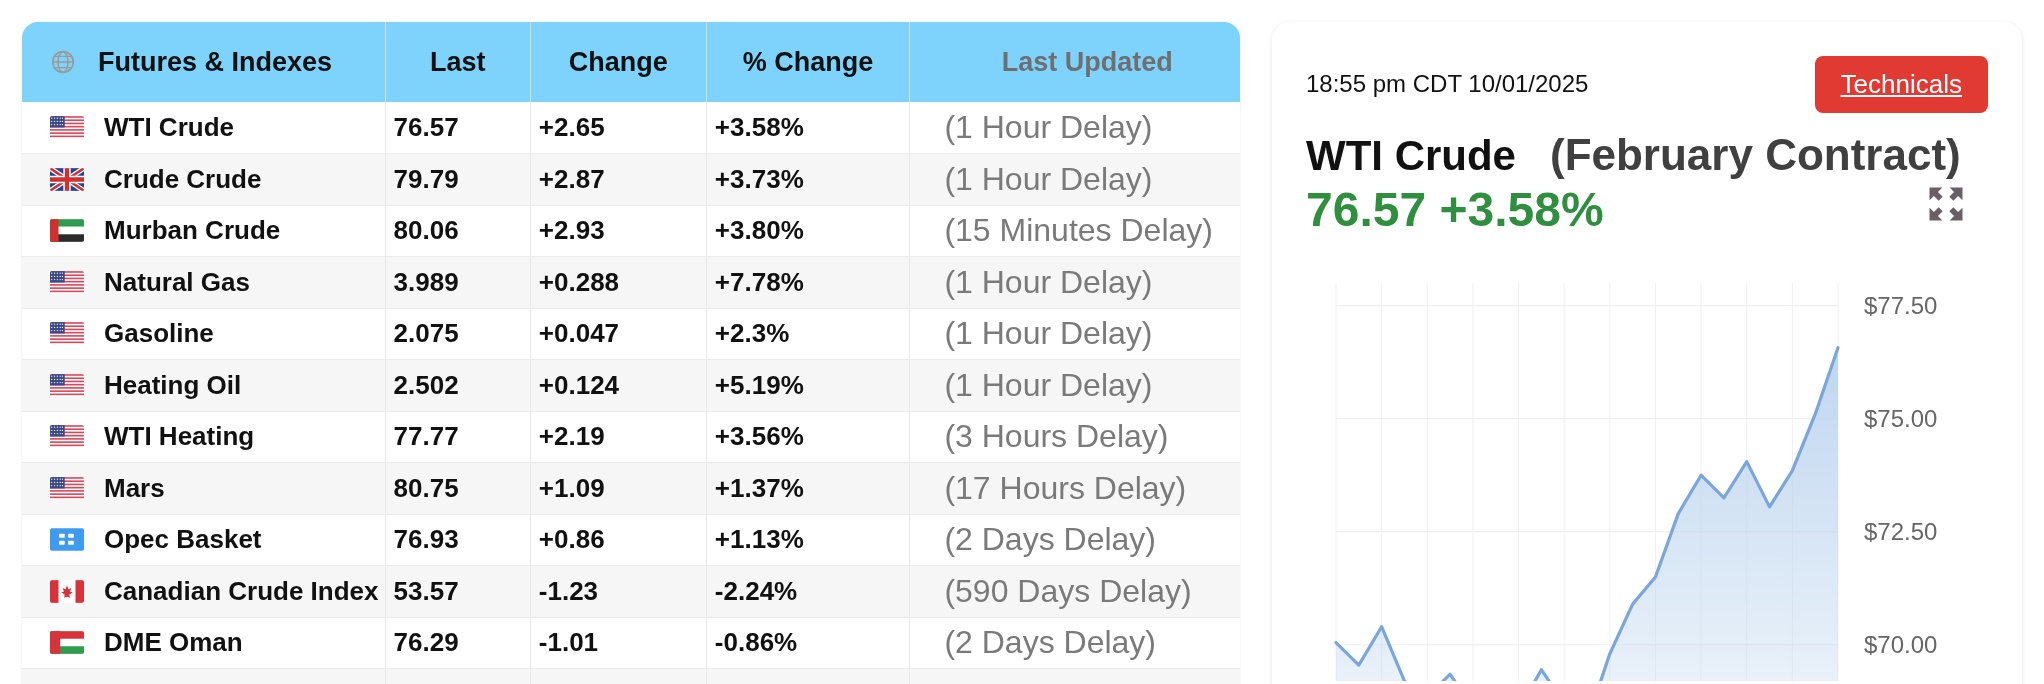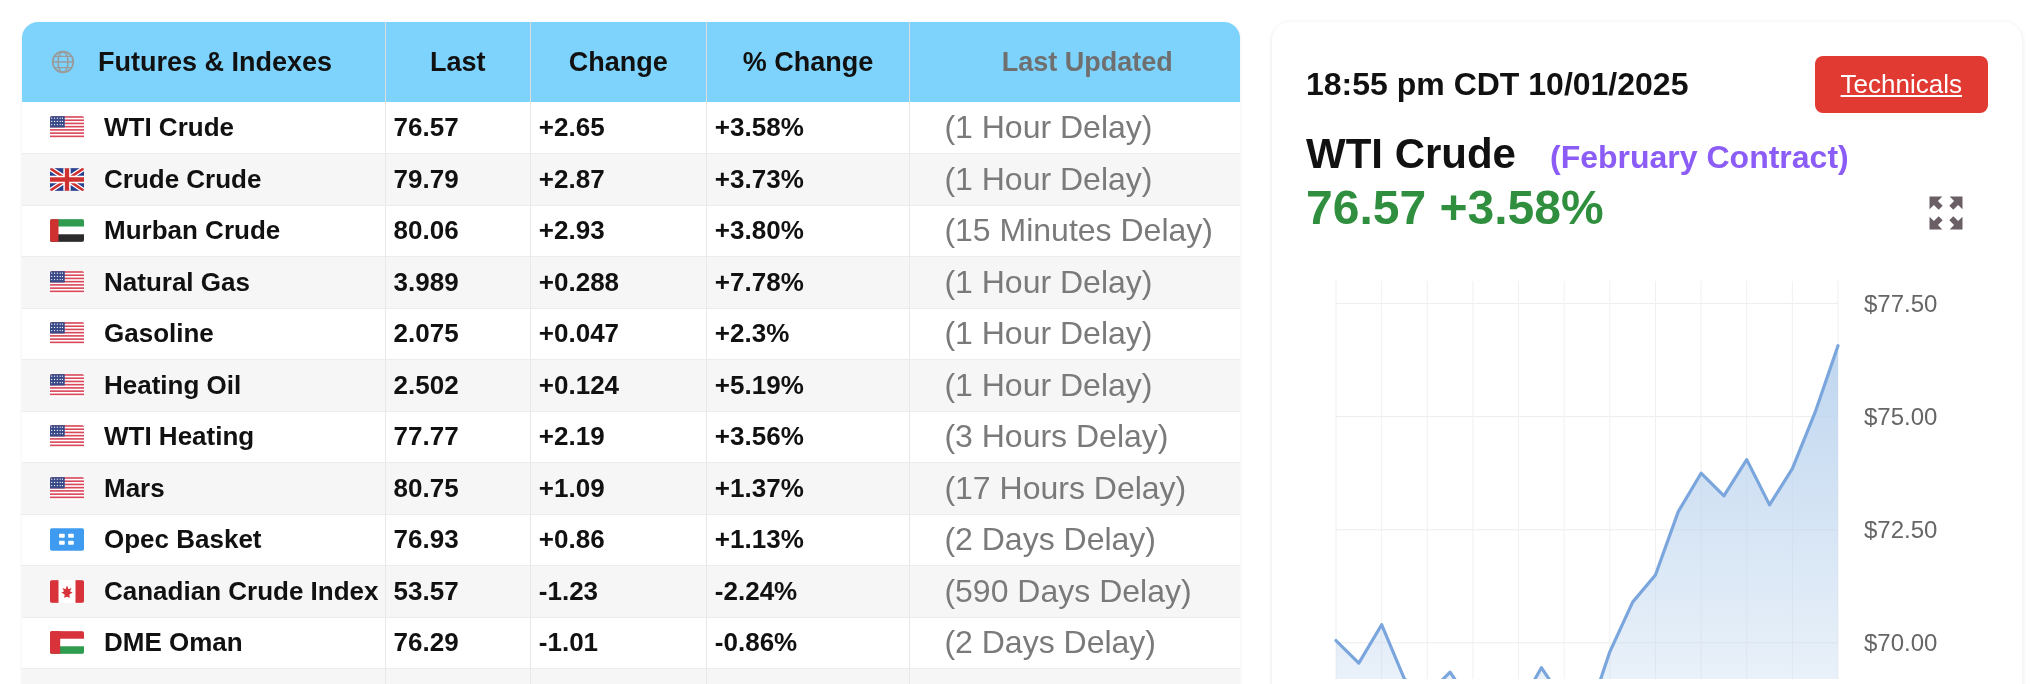--- a/index.html
+++ b/index.html
@@ -105,22 +105,22 @@
     padding: 34px 34px 0 34px;
     overflow: hidden;
   }
   .chart-topline {
     display: flex;
     align-items: center;
     justify-content: space-between;
     height: 56px;
   }
   .timestamp {
-    font-size: 32px;
-    font-weight: bold;
+    font-size: 24px;
+    font-weight: normal;
     color: #111111;
     white-space: nowrap;
   }
   .technicals-btn {
     background: #e03a33;
     color: #ffffff;
     font-size: 26px;
     border: none;
     border-radius: 8px;
     padding: 13px 26px;
@@ -135,28 +135,28 @@
     gap: 34px;
     margin-top: 18px;
   }
   .instrument-name {
     font-size: 42px;
     font-weight: bold;
     color: #111111;
     white-space: nowrap;
   }
   .contract-label {
-    font-size: 32px;
+    font-size: 44px;
     font-weight: bold;
-    color: #8b5cf6;
+    color: #404040;
     white-space: nowrap;
   }
   .price-row {
     display: flex;
-    align-items: flex-end;
+    align-items: flex-start;
     justify-content: space-between;
     margin-top: 2px;
   }
   .price-value {
     font-size: 48px;
     font-weight: bold;
     color: #2f8f3e;
     white-space: nowrap;
   }
   .expand-icon { width: 44px; height: 44px; margin-right: 20px; display:block; cursor:pointer; }

